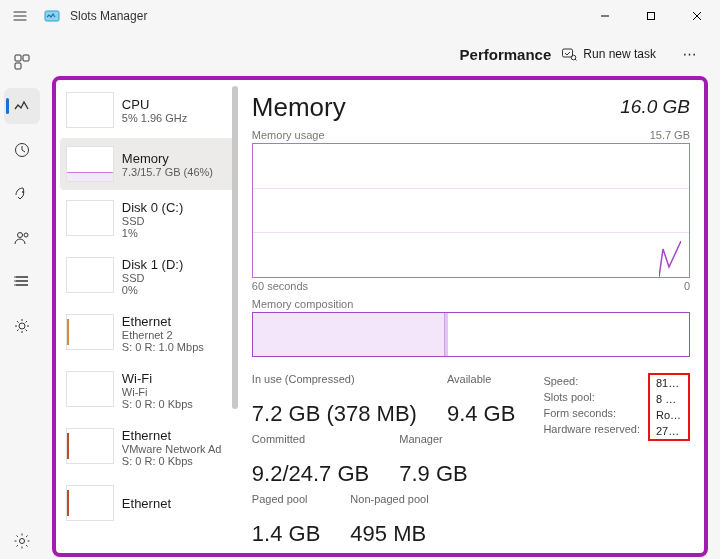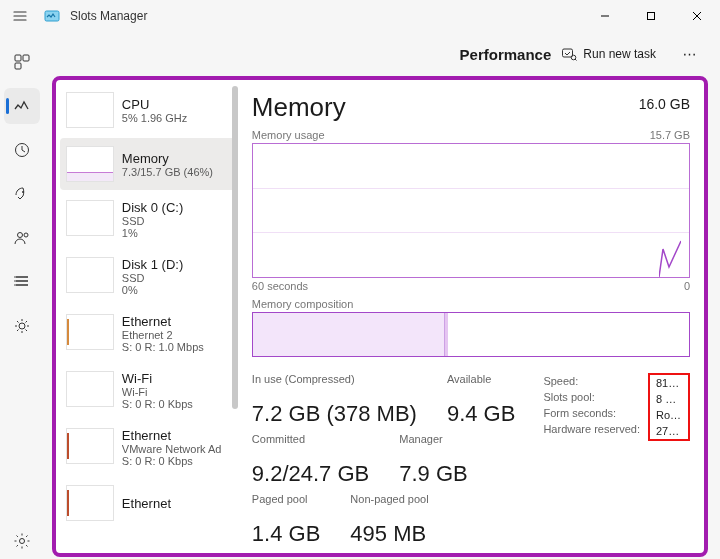--- a/index.html
+++ b/index.html
@@ -46,21 +46,21 @@
   .chartthumb.eth::before{ content:""; position:absolute; left:0; top:4px; bottom:4px; width:2px; background:#d58a3d; }
   .chartthumb.eth2::before{ content:""; position:absolute; left:0; top:4px; bottom:4px; width:2px; background:#bc4d2c; }
   .resinfo { display:flex; flex-direction:column; justify-content:center; min-width:0; }
   .resname { font-size:13px; font-weight:400; }
   .ressub { font-size:11px; color:#5a5a5a; white-space:nowrap; overflow:hidden; text-overflow:ellipsis; }
 
   
   .detail { flex:1; padding:12px 14px 6px 14px; display:flex; flex-direction:column; min-width:0; }
   .detail-head { display:flex; justify-content:space-between; align-items:flex-start; }
   .detail-title { font-size:26px; font-weight:400; }
-  .total-mem { font-size:14px; padding-top:4px; }
+  .total-mem { font-size:19px; padding-top:4px;font-style:italic; }
   .graph-label-row { display:flex; justify-content:space-between; font-size:11px; color:#777; margin-top:6px; }
   .graph { height:146px; border:1px solid #b96dd4; background:#fff; position:relative; margin-top:2px; }
   .graph .hgrid { position:absolute; left:0; right:0; border-top:1px solid #f0dff6; }
   .graph .spike { position:absolute; right:8px; bottom:0; width:22px; height:40px; }
   .graph .spike svg { width:100%; height:100%; }
   .axis-row { display:flex; justify-content:space-between; font-size:11px; color:#777; margin-top:2px; }
   .comp-label { font-size:11px; color:#777; margin-top:6px; }
   .compbar { height:48px; border:1px solid #a348c9; margin-top:2px; display:flex; }
   .compbar .used { width:44%; background:#f3e5fa; border-right:1px solid #cda0e4; }
   .compbar .mod  { width:0.8%; background:#e5c5f1; }

